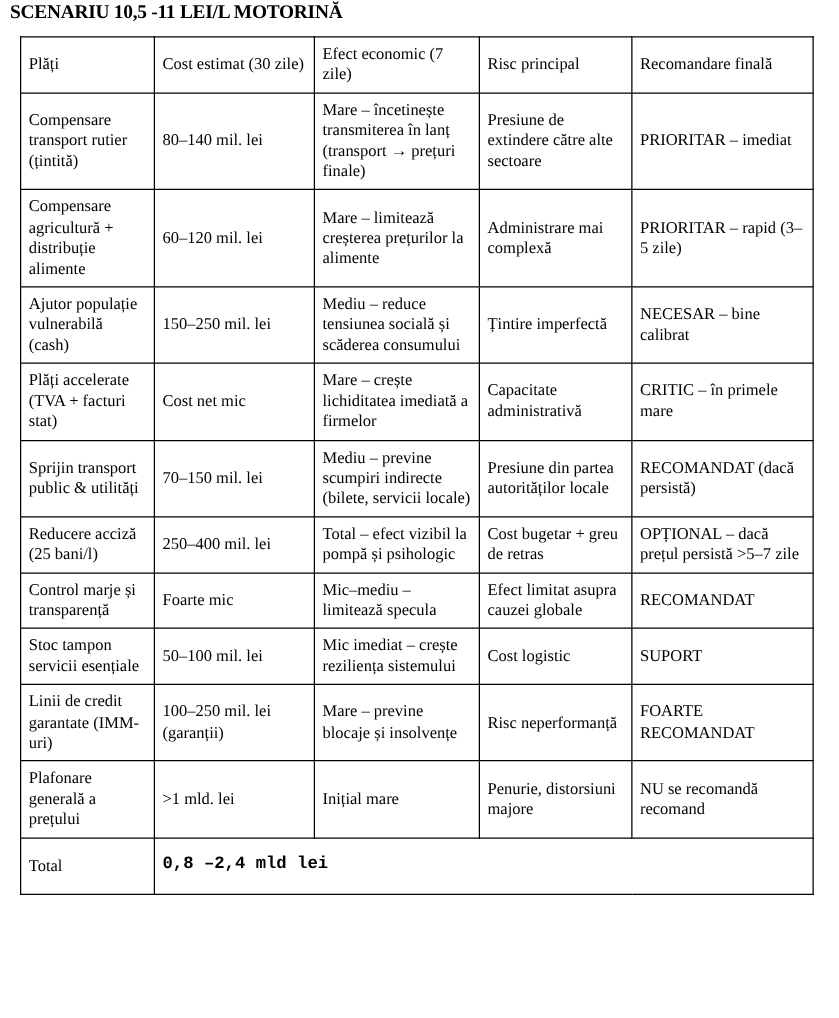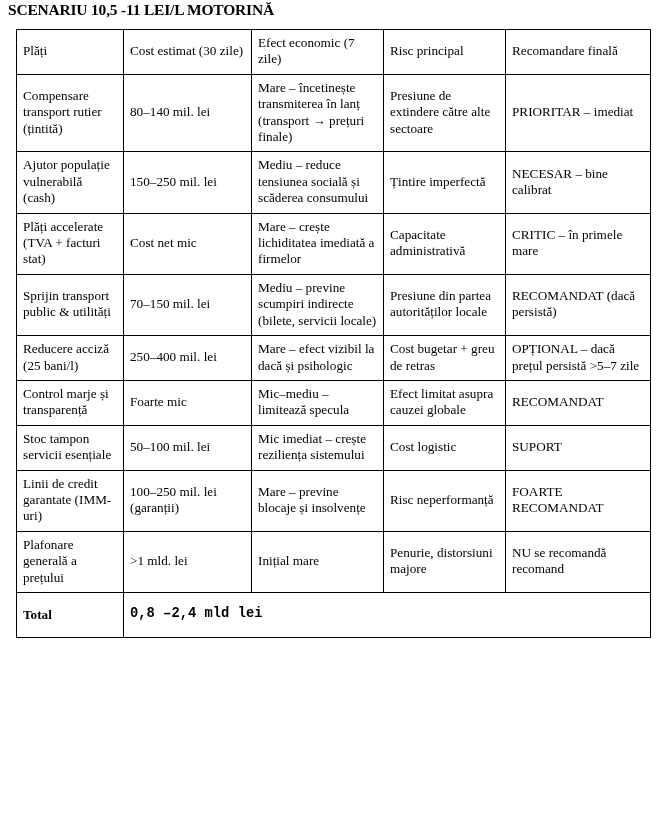--- a/index.html
+++ b/index.html
@@ -74,21 +74,21 @@
   }
   td.risk {
     text-align: left;
   }
   td.reco {
     font-weight: bold;
     font-size: 13.6px;
     line-height: 17.5px;
   }
   tr.total-row td.total-label {
-    font-weight: bold;
+    font-weight: normal;
     padding-top: 14px;
     padding-bottom: 14px;
   }
   tr.total-row td.total-value {
     font-weight: bold;
     text-align: left;
     font-size: 13.8px;
     font-family: Liberation Mono, monospace;
   }
 </style>
@@ -118,20 +118,27 @@
     </thead>
     <tbody>
       <tr>
         <td class="measure">Compensare transport rutier (țintită)</td>
         <td class="cost">80–140 mil. lei</td>
         <td class="effect">Mare – încetinește transmiterea în lanț (transport → prețuri finale)</td>
         <td class="risk">Presiune de extindere către alte sectoare</td>
         <td class="reco">PRIORITAR – imediat</td>
       </tr>
       <tr>
+        <td class="measure">Compensare agricultură + distribuție alimente</td>
+        <td class="cost">60–120 mil. lei</td>
+        <td class="effect">Mare – limitează creșterea prețurilor la alimente</td>
+        <td class="risk">Administrare mai complexă</td>
+        <td class="reco">PRIORITAR – rapid (3–5 zile)</td>
+      </tr>
+      <tr>
         <td class="measure">Ajutor populație vulnerabilă (cash)</td>
         <td class="cost">150–250 mil. lei</td>
         <td class="effect">Mediu – reduce tensiunea socială și scăderea consumului</td>
         <td class="risk">Țintire imperfectă</td>
         <td class="reco">NECESAR – bine calibrat</td>
       </tr>
       <tr>
         <td class="measure">Plăți accelerate (TVA + facturi stat)</td>
         <td class="cost">Cost net mic</td>
         <td class="effect">Mare – crește lichiditatea imediată a firmelor</td>
@@ -141,21 +148,21 @@
       <tr>
         <td class="measure">Sprijin transport public &amp; utilități</td>
         <td class="cost">70–150 mil. lei</td>
         <td class="effect">Mediu – previne scumpiri indirecte (bilete, servicii locale)</td>
         <td class="risk">Presiune din partea autorităților locale</td>
         <td class="reco">RECOMANDAT (dacă persistă)</td>
       </tr>
       <tr>
         <td class="measure">Reducere acciză (25 bani/l)</td>
         <td class="cost">250–400 mil. lei</td>
-        <td class="effect">Mare – efect vizibil la dacă și psihologic</td>
+        <td class="effect">Total – efect vizibil la pompă și psihologic</td>
         <td class="risk">Cost bugetar + greu de retras</td>
         <td class="reco">OPȚIONAL – dacă prețul persistă &gt;5–7 zile</td>
       </tr>
       <tr>
         <td class="measure">Control marje și transparență</td>
         <td class="cost">Foarte mic</td>
         <td class="effect">Mic–mediu – limitează specula</td>
         <td class="risk">Efect limitat asupra cauzei globale</td>
         <td class="reco">RECOMANDAT</td>
       </tr>

